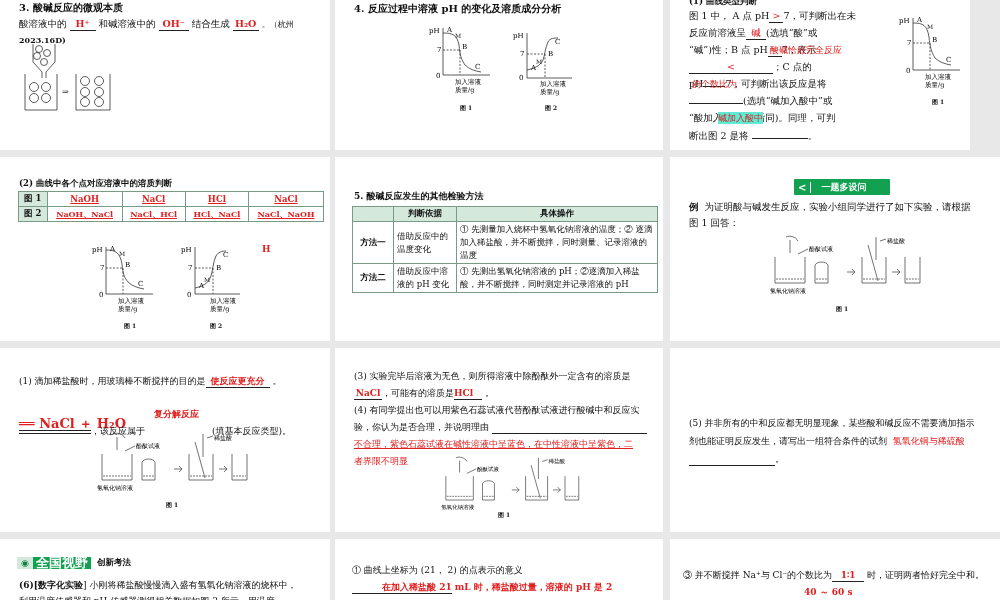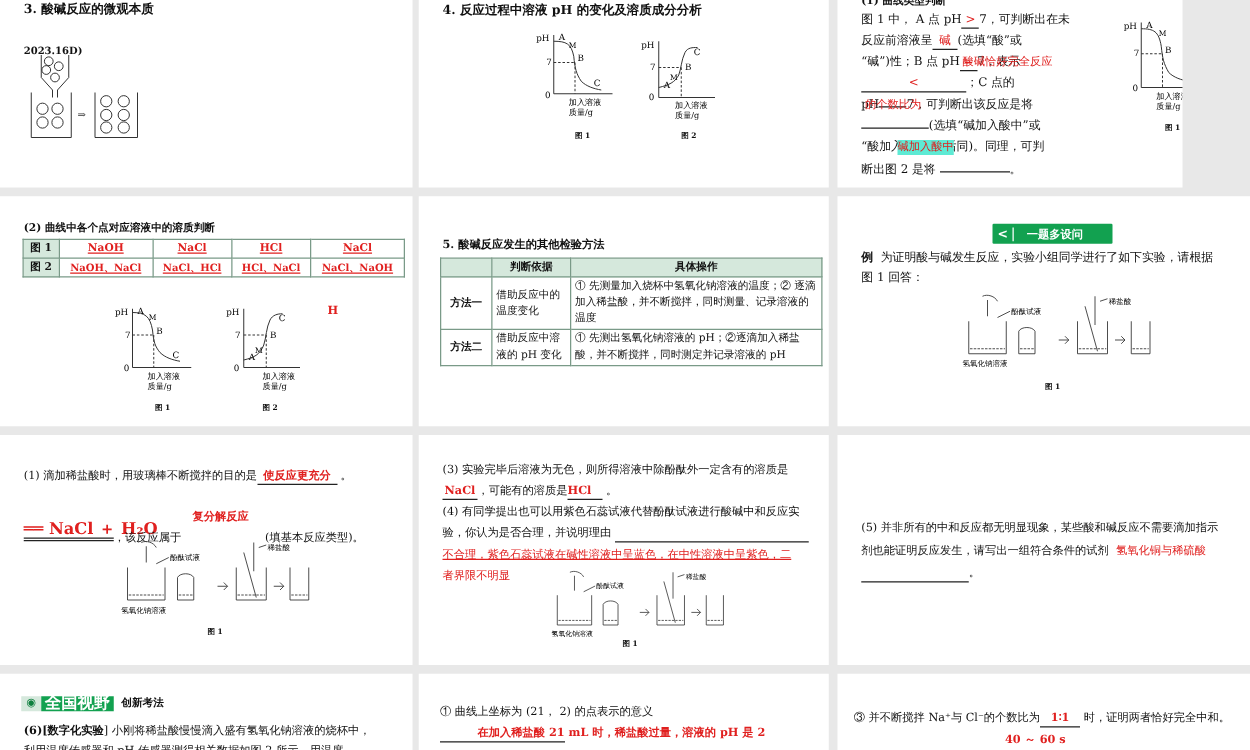--- a/index.html
+++ b/index.html
@@ -18,20 +18,29 @@
   table.grid td, table.grid th { border: 1px solid #7a9a88; padding: 1px 3px; text-align: center; height: 14px; }
   table.grid .hd { background: #d5e8dc; font-weight: bold; }
   .tag { position: absolute; display: flex; align-items: center; }
   .green-tag { background: #12a150; color: #fff; font-family: "DejaVu Sans", sans-serif; font-weight: bold; }
 </style>
 </head>
 <body>
 
 <div class="panel" style="left:0;top:0;width:330px;height:150px;">
   <div class="t h" style="left:19px;top:2px;">3. 酸碱反应的微观本质</div>
+  <div class="t" style="left:19px;top:18px;">
+    <span>酸溶液中的</span>
+    <span class="u red bold" style="width:26px;">H⁺</span>
+    <span>和碱溶液中的</span>
+    <span class="u red bold" style="width:30px;">OH⁻</span>
+    <span>结合生成</span>
+    <span class="u red bold" style="width:26px;">H₂O</span>
+    <span style="font-size:8px;">。（杭州</span>
+  </div>
   <div class="t bold" style="left:19px;top:34px;font-size:8px;">2023.16D)</div>
   <svg style="left:22px;top:44px;" width="95" height="66" viewBox="0 0 95 66">
     <g fill="none" stroke="#333" stroke-width="0.8">
       <path d="M11 0 L11 18 L20 28 L20 34 M33 0 L33 18 L24 28 L24 34"></path>
       <circle cx="17" cy="5" r="3.5"></circle>
         <circle cx="25" cy="9" r="3.5"></circle>
         <circle cx="15" cy="12" r="3.5"></circle>
         <circle cx="22" cy="18" r="3.5"></circle>
       <path d="M3 30 L3 66 L35 66 L35 30"></path>
       <circle cx="12" cy="43" r="4.5"></circle>
@@ -81,21 +90,21 @@
     <text x="38" y="26" font-size="7">B</text>
       <text x="45" y="14" font-size="7">C</text>
     <text x="10" y="26" font-size="7">7</text>
       <text x="9" y="50" font-size="7">0</text>
     <text x="30" y="56" font-size="6.5">加入溶液</text>
       <text x="30" y="64" font-size="6.5">质量/g</text>
   </svg>
   <div class="cap" style="left:210px;top:104px;">图 2</div>
 </div>
 
-<div class="panel" style="left:670px;top:0;width:276px;height:150px;">
+<div class="panel" style="left:670px;top:0;width:300px;height:150px;">
   <div class="t bold" style="left:19px;top:-5px;font-size:8.5px;">(1) 曲线类型判断</div>
   <div class="t" style="left:19px;top:10px;">
     <span>图 1 中， A 点 pH</span><span class="u red" style="width:14px;">&gt;</span><span>7，可判断出在未</span>
   </div>
   <div class="t" style="left:19px;top:27px;">
     <span>反应前溶液呈</span><span class="u red" style="width:20px;">碱</span><span>(选填“酸”或</span>
   </div>
   <div class="t" style="left:19px;top:44px;">
     <span>“碱”)性；B 点 pH</span><span class="u red" style="width:14px;">=</span><span>7，表示</span>
   </div>

